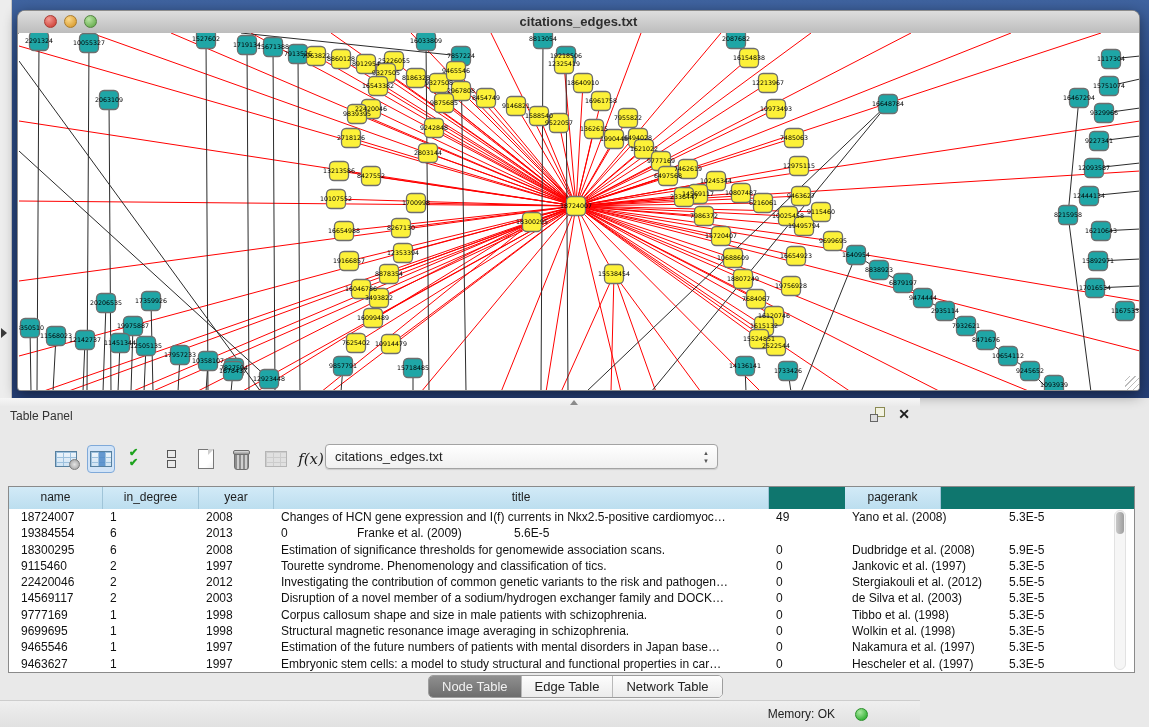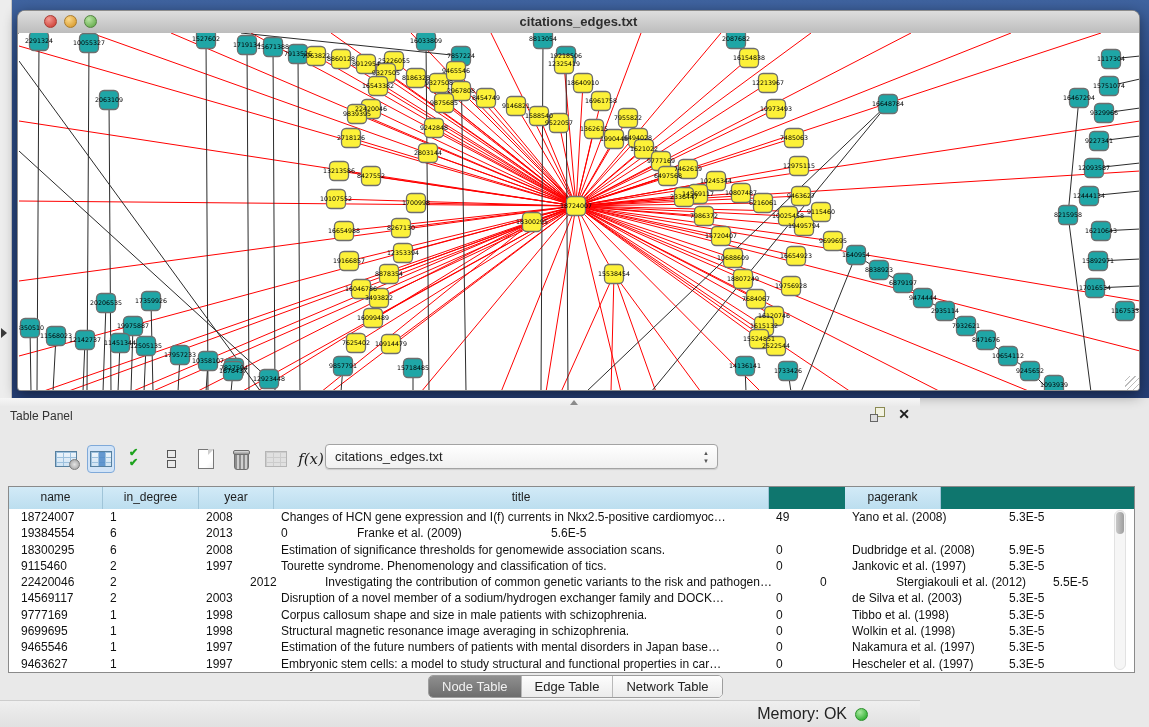--- a/index.html
+++ b/index.html
@@ -72,21 +72,21 @@
   .vscroll{position:absolute;left:1105px;top:23px;width:12px;height:160px;background:#f6f6f6;border:1px solid #e2e2e2;border-radius:6px;box-sizing:border-box;}
   .vthumb{margin:1px;height:22px;background:linear-gradient(90deg,#c9c9c9,#9e9e9e);border-radius:5px;}
 
   
   .tabs{position:absolute;left:428px;top:277px;height:21px;display:flex;border:1px solid #9d9d9d;border-radius:5px;overflow:hidden;background:#f4f4f4;box-shadow:0 1px 0 rgba(255,255,255,.65);}
   .seg{padding:0 13px;font-size:13px;line-height:21px;color:#222;background:linear-gradient(#fdfdfd,#ececec);border-left:1px solid #b9b9b9;white-space:nowrap;}
   .seg:first-child{border-left:none;}
   .seg.selected{background:linear-gradient(#8f8f8f,#6d6d6d);color:#f2f2f2;}
 
   
-  .statusbar{position:absolute;left:0;top:302px;width:100%;height:27px;background:linear-gradient(#efefef,#e1e1e1);border-top:1px solid #cdcdcd;display:flex;align-items:center;justify-content:flex-end;gap:8px;padding-right:52px;box-sizing:border-box;font-size:16px;color:#222;}
+  .statusbar{position:absolute;left:0;top:302px;width:100%;height:27px;background:linear-gradient(#efefef,#e1e1e1);border-top:1px solid #cdcdcd;display:flex;align-items:center;justify-content:flex-end;gap:20px;padding-right:52px;box-sizing:border-box;font-size:12px;color:#222;}
   .mem-dot{width:13px;height:13px;border-radius:50%;background:radial-gradient(circle at 35% 30%,#a9e9a0,#3cb53c 72%);border:1px solid #2a8f2a;box-sizing:border-box;}
 </style>
 </head>
 <body>
 
 <div class="app">
 
   <div class="desktop">
     <div class="gutter"></div>
     <div class="edge-mark"></div>
@@ -601,21 +601,21 @@
             <div class="tcell" style="width: 76px;">49</div>
             <div class="tcell" style="width: 157px;">Yano et al. (2008)</div>
             <div class="tcell" style="width: 96px;">5.3E-5</div>
           </div>
           <div class="trow">
             <div class="tcell" style="width: 94px;">19384554</div>
             <div class="tcell" style="width: 96px;">6</div>
             <div class="tcell" style="width: 75px;">2013</div>
             <div class="tcell" style="width: 76px;">0</div>
             <div class="tcell" style="width: 157px;">Franke et al. (2009)</div>
-            <div class="tcell" style="width: 96px; margin-left: 37px;">5.6E-5</div>
+            <div class="tcell" style="width: 96px;">5.6E-5</div>
           </div>
           <div class="trow">
             <div class="tcell" style="width: 94px;">18300295</div>
             <div class="tcell" style="width: 96px;">6</div>
             <div class="tcell" style="width: 75px;">2008</div>
             <div class="tcell" style="width: 495px;">Estimation of significance thresholds for genomewide association scans.</div>
             <div class="tcell" style="width: 76px;">0</div>
             <div class="tcell" style="width: 157px;">Dudbridge et al. (2008)</div>
             <div class="tcell" style="width: 96px;">5.9E-5</div>
           </div>
@@ -624,21 +624,21 @@
             <div class="tcell" style="width: 96px;">2</div>
             <div class="tcell" style="width: 75px;">1997</div>
             <div class="tcell" style="width: 495px;">Tourette syndrome. Phenomenology and classification of tics.</div>
             <div class="tcell" style="width: 76px;">0</div>
             <div class="tcell" style="width: 157px;">Jankovic et al. (1997)</div>
             <div class="tcell" style="width: 96px;">5.3E-5</div>
           </div>
           <div class="trow">
             <div class="tcell" style="width: 94px;">22420046</div>
             <div class="tcell" style="width: 96px;">2</div>
-            <div class="tcell" style="width: 75px; margin-left: 44px;">2012</div>
+            <div class="tcell" style="width: 75px;">2012</div>
             <div class="tcell" style="width: 495px;">Investigating the contribution of common genetic variants to the risk and pathogen…</div>
             <div class="tcell" style="width: 76px;">0</div>
             <div class="tcell" style="width: 157px;">Stergiakouli et al. (2012)</div>
             <div class="tcell" style="width: 96px;">5.5E-5</div>
           </div>
           <div class="trow">
             <div class="tcell" style="width: 94px;">14569117</div>
             <div class="tcell" style="width: 96px;">2</div>
             <div class="tcell" style="width: 75px;">2003</div>
             <div class="tcell" style="width: 495px;">Disruption of a novel member of a sodium/hydrogen exchanger family and DOCK…</div>

